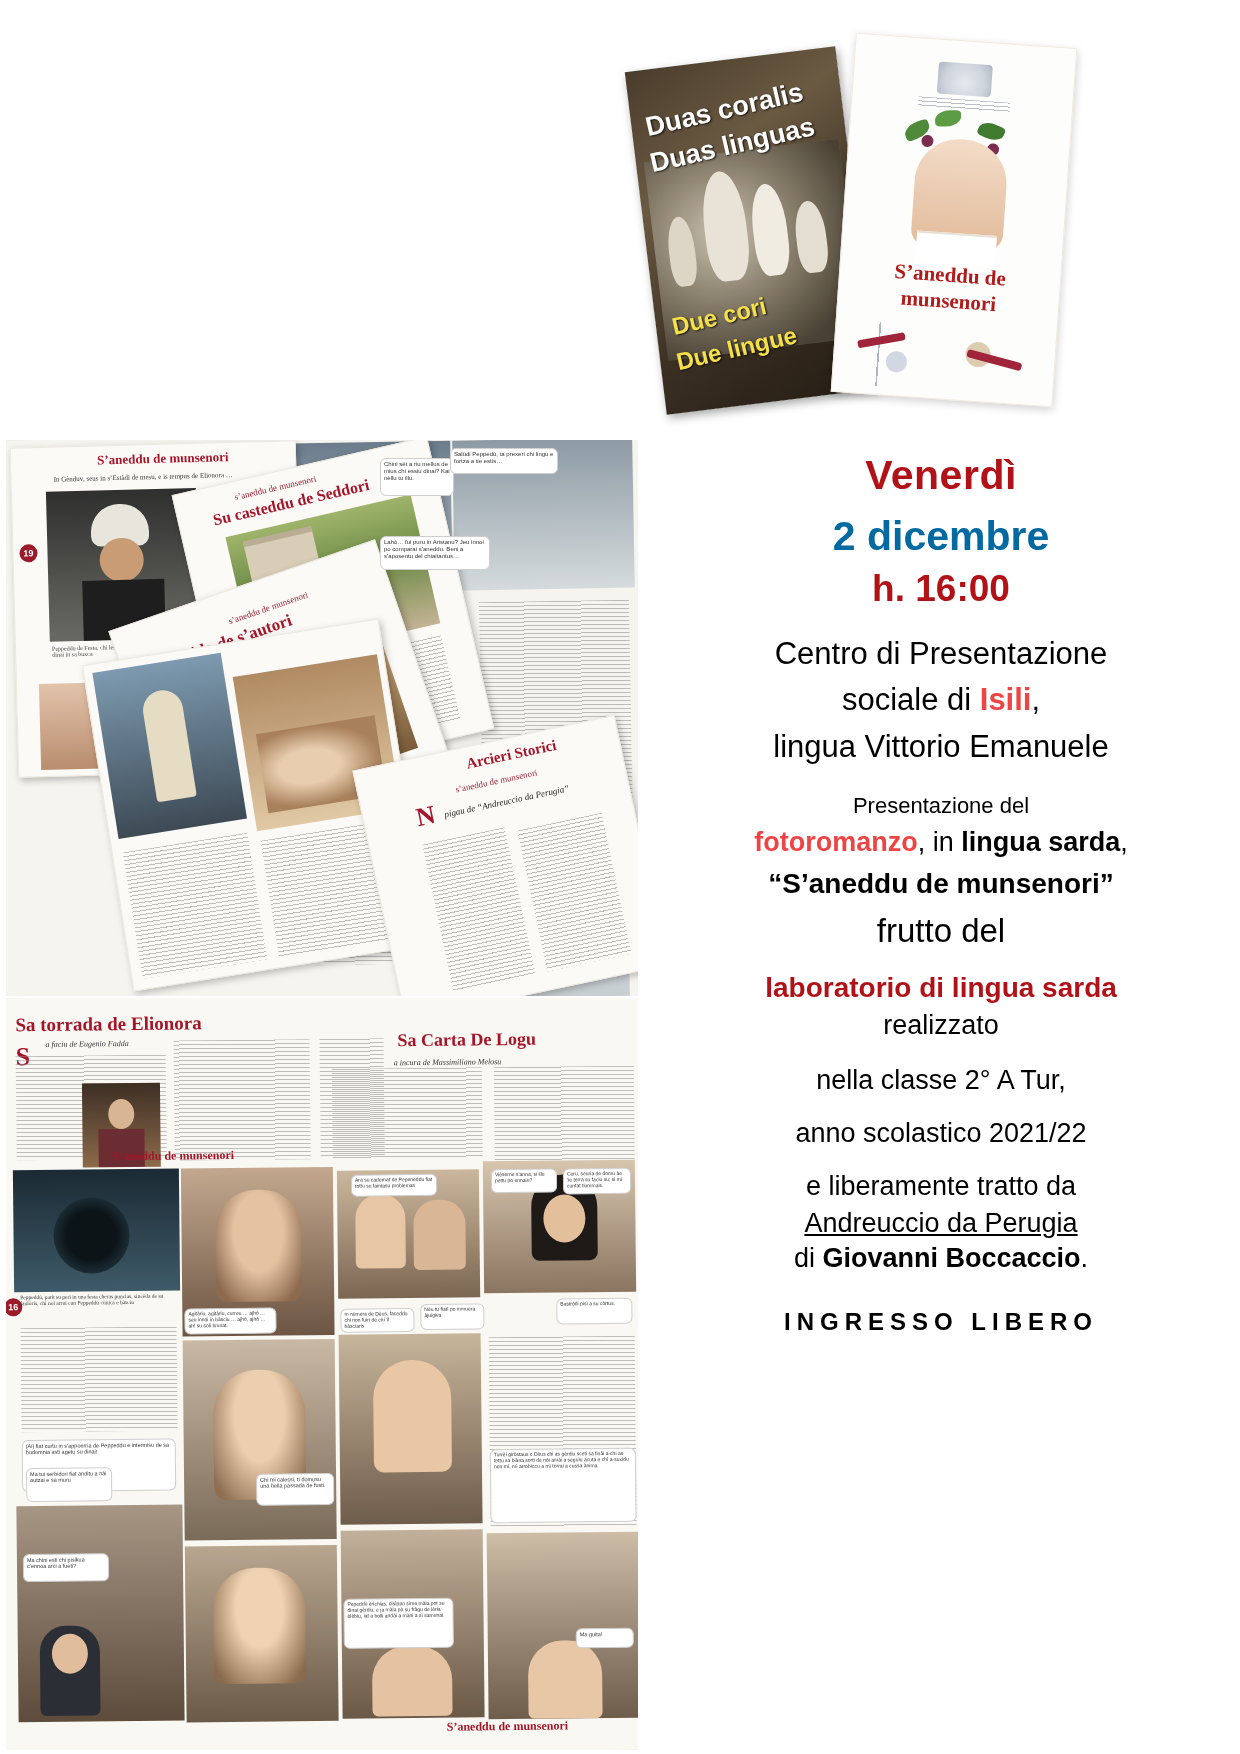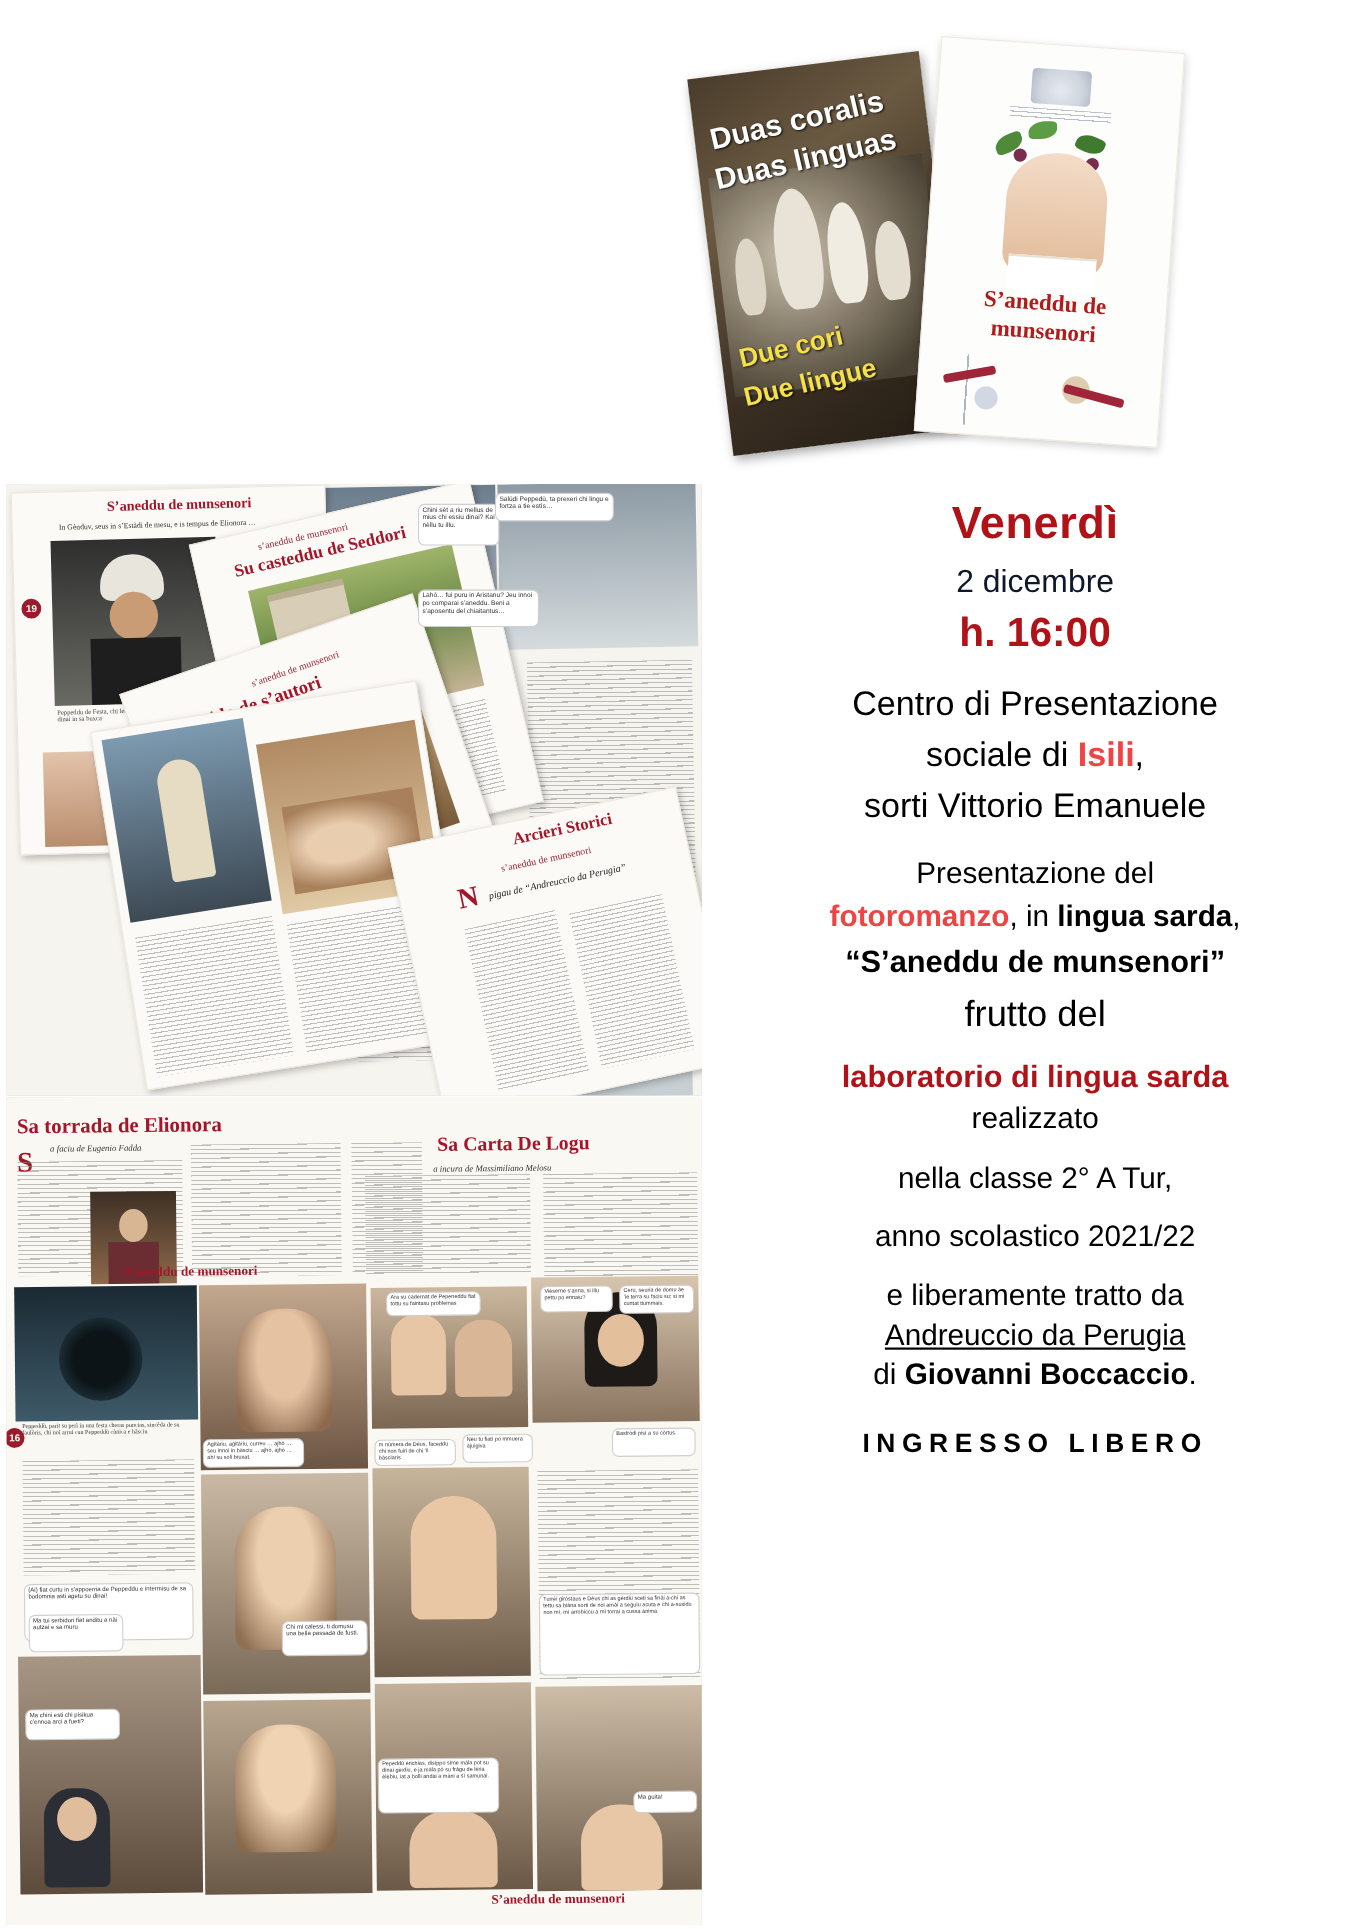--- a/index.html
+++ b/index.html
@@ -267,38 +267,38 @@
     width: 586px;
     text-align: center;
     color: #000;
   }
   .red { color: #ef4444; }
   .wk {
     font-size: 41px; font-weight: bold; color: #b01217;
     margin: 0 0 14px 0; letter-spacing: .5px;
   }
   .dt {
-    font-size: 29px; font-weight: normal; color: #0f172a;
+    font-size: 41px; font-weight: bold; color: #0369a1;
     margin: 0 0 8px 0;
   }
   .dt2 {
     font-size: 41px; font-weight: bold; color: #000;
     margin: 0 0 18px 0;
   }
   .hr-time {
     font-size: 37px; font-weight: bold; color: #b01217;
     margin: 0 0 24px 0;
   }
   .venue {
     font-size: 31px; line-height: 1.3; margin: 0 0 6px 0;
   }
   .venue2 {
     font-size: 31px; line-height: 1.3; margin: 0 0 26px 0;
   }
-  .p1 { font-size: 27px; margin: 0 0 8px 0; }
+  .p1 { font-size: 22px; margin: 0 0 8px 0; }
   .p2 { font-size: 27px; margin: 0 0 10px 0; }
   .p3 { font-size: 28px; margin: 0 0 12px 0; font-weight: bold; }
   .p4 { font-size: 33px; margin: 0 0 22px 0; }
   .lab { font-size: 28px; font-weight: bold; color: #b01217; margin: 0 0 6px 0; }
   .p5 { font-size: 27px; margin: 0 0 24px 0; }
   .p6 { font-size: 27px; margin: 0 0 22px 0; }
   .p7 { font-size: 27px; margin: 0 0 22px 0; }
   .p8 { font-size: 27px; margin: 0 0 6px 0; }
   .p9 { font-size: 27px; margin: 0 0 4px 0; text-decoration: underline; }
   .p10 { font-size: 27px; margin: 0 0 34px 0; }
@@ -504,21 +504,21 @@
 
 <div id="info-col">
   <div class="wk">Venerdì</div>
   <div class="dt">2 dicembre</div>
   <div class="hr-time">h. 16:00</div>
 
   <div class="venue">Centro di Presentazione</div>
   <div class="venue">
     <span>sociale di </span><b class="red bb">Isili</b><span>,</span>
   </div>
-  <div class="venue2">sorti Vittorio Emanuele</div>
+  <div class="venue2">lingua Vittorio Emanuele</div>
 
   <div class="p1">Presentazione del</div>
   <div class="p2">
     <b class="red bb">fotoromanzo</b><span>, in </span><b class="bb">lingua sarda</b><span>,</span>
   </div>
   <div class="p3">
     <span>“</span><span>S’aneddu de munsenori</span><span>”</span>
   </div>
   <div class="p4">frutto del</div>
 

